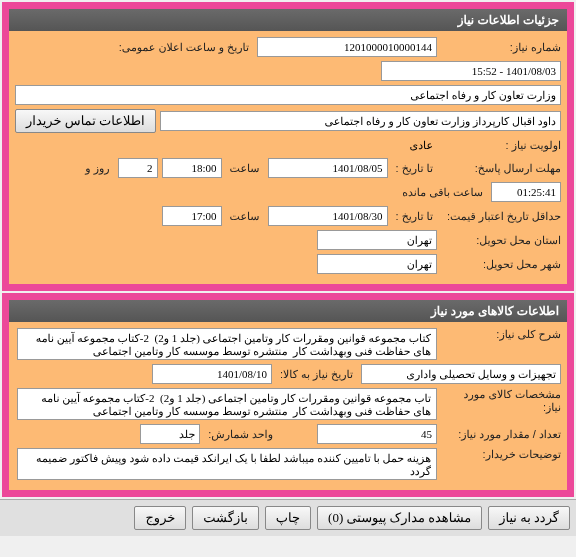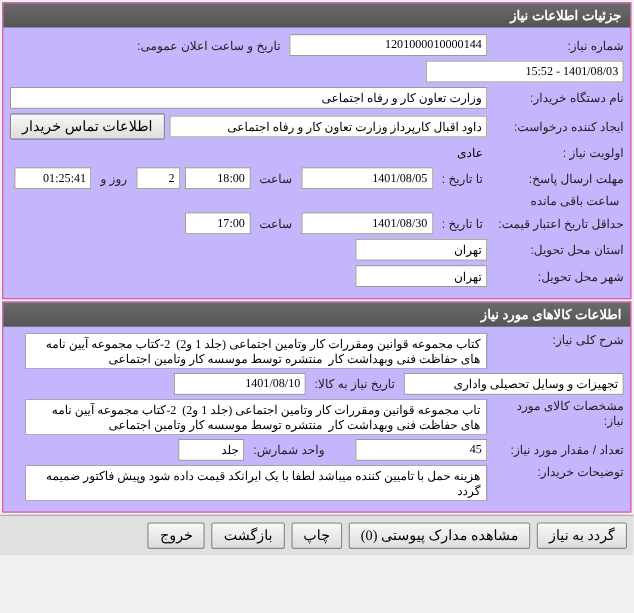--- a/index.html
+++ b/index.html
@@ -1,17 +1,17 @@
 <!DOCTYPE html>
 <html dir="rtl" lang="fa"><head>
 <meta charset="utf-8">
 <style>
 * { box-sizing: border-box; margin: 0; padding: 0; }
 body { font-family: Tahoma, Arial, sans-serif; font-size: 11px; background: #f0f0f0; direction: rtl; }
-.panel { border: 1px solid #ec4899; margin: 2px; background: #c4b5fd; }
+.panel { border: 7px solid #ec4899; margin: 2px; background: #fdba74; }
 .panel-header { background: linear-gradient(#6a6a6a, #555); color: #fff; padding: 4px 8px; font-weight: bold; font-size: 12px; }
 .panel-body { padding: 6px; }
 .row { display: flex; align-items: center; margin-bottom: 4px; gap: 4px; flex-wrap: wrap; }
 .label { width: 120px; text-align: right; padding-left: 4px; color: #222; }
 .label-sm { width: auto; padding: 0 4px; color: #222; }
 .input { background: #fff; border: 1px solid #999; padding: 2px 4px; height: 20px; font-family: Tahoma; font-size: 11px; }
 .input-lg { width: 180px; }
 .input-md { width: 120px; }
 .input-sm { width: 60px; }
 .input-xs { width: 40px; }
@@ -29,26 +29,24 @@
   <div class="panel-body">
 
     <div class="row">
       <span class="label">شماره نیاز:</span>
       <input class="input input-lg" readonly="" value="1201000010000144" style="">
       <span class="label-sm">تاریخ و ساعت اعلان عمومی:</span>
       <input class="input input-lg" readonly="" value="1401/08/03 - 15:52" style="">
     </div>
 
     <div class="row">
-      <span class="label">نام دستگاه خریدار:</span>
       <input class="input wide-input" style="width: 300px;" readonly="" value="وزارت تعاون کار و رفاه اجتماعی">
     </div>
 
     <div class="row">
-      <span class="label">ایجاد کننده درخواست:</span>
       <input class="input wide-input" style="width: 300px;" readonly="" value="داود اقبال کارپرداز وزارت تعاون کار و رفاه اجتماعی">
       <button class="btn">اطلاعات تماس خریدار</button>
     </div>
 
     <div class="row">
       <span class="label">اولویت نیاز :</span>
       <span class="readonly-text">عادی</span>
     </div>
 
     <div class="row">
@@ -100,21 +98,21 @@
     </div>
 
     <div class="row" style="align-items:flex-start">
       <span class="label">مشخصات کالای مورد نیاز:</span>
       <textarea class="textarea" rows="2" readonly="" style="">تاب مجموعه قوانین ومقررات کار وتامین اجتماعی (جلد 1 و2)  2-کتاب مجموعه آیین نامه های حفاظت فنی وبهداشت کار  منتشره توسط موسسه کار وتامین اجتماعی</textarea>
     </div>
 
     <div class="row">
       <span class="label">تعداد / مقدار مورد نیاز:</span>
       <input class="input input-md" readonly="" value="45" style="">
-      <span class="label-sm" style="margin-right:20px">واحد شمارش:</span>
+      <span class="label-sm" style="margin-right:36px">واحد شمارش:</span>
       <input class="input input-sm" readonly="" value="جلد" style="">
     </div>
 
     <div class="row" style="align-items:flex-start">
       <span class="label">توضیحات خریدار:</span>
       <textarea class="textarea" rows="2" readonly="" style="">هزینه حمل با تامیین کننده میباشد لطفا با یک ایرانکد قیمت داده شود وپیش فاکتور ضمیمه گردد</textarea>
     </div>
 
   </div>
 </div>

